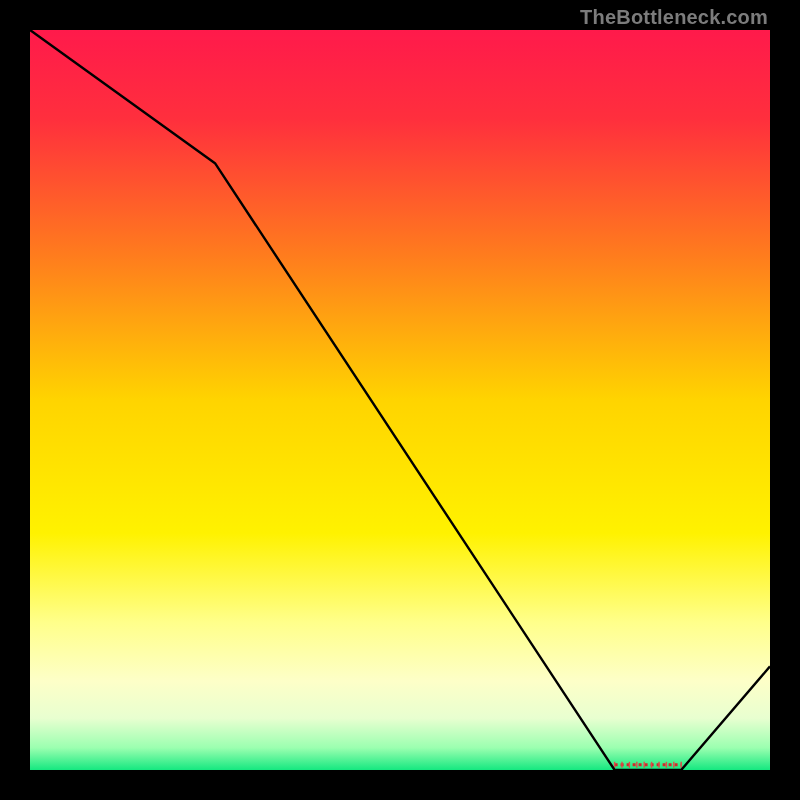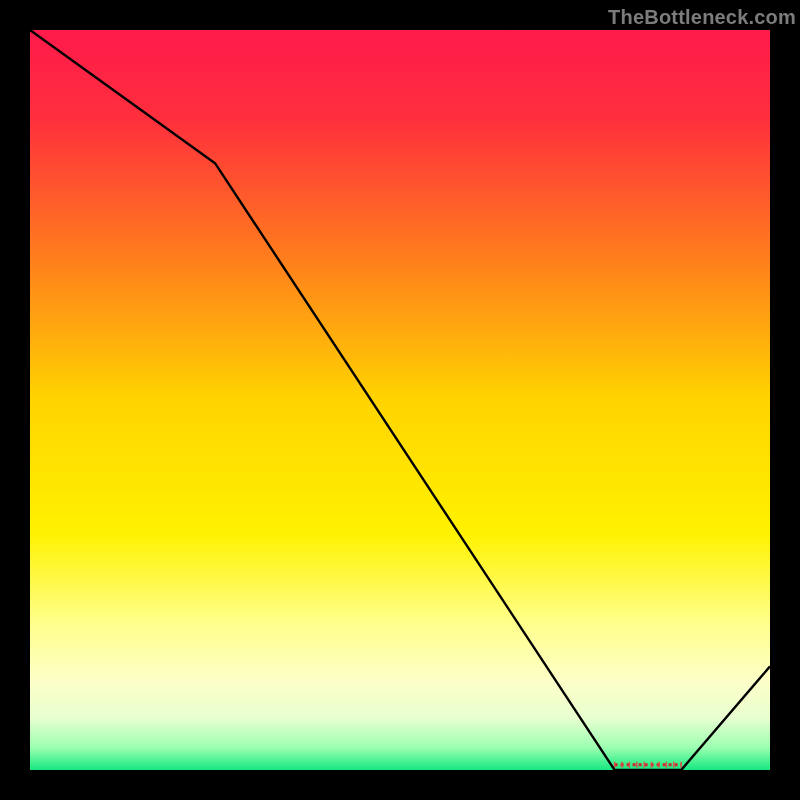--- a/index.html
+++ b/index.html
@@ -20,21 +20,21 @@
     position: absolute;
     left: 30px;
     top: 30px;
     width: 740px;
     height: 740px;
     overflow: hidden;
   }
   .watermark {
     position: absolute;
     top: 6px;
-    right: 4px;
+    right: 32px;
     font-family: Arial, Helvetica, sans-serif;
     font-size: 20px;
     font-weight: bold;
     color: #7c7c7c;
     letter-spacing: 0.2px;
   }
   svg { display: block; }
 </style>
 </head>
 <body>

